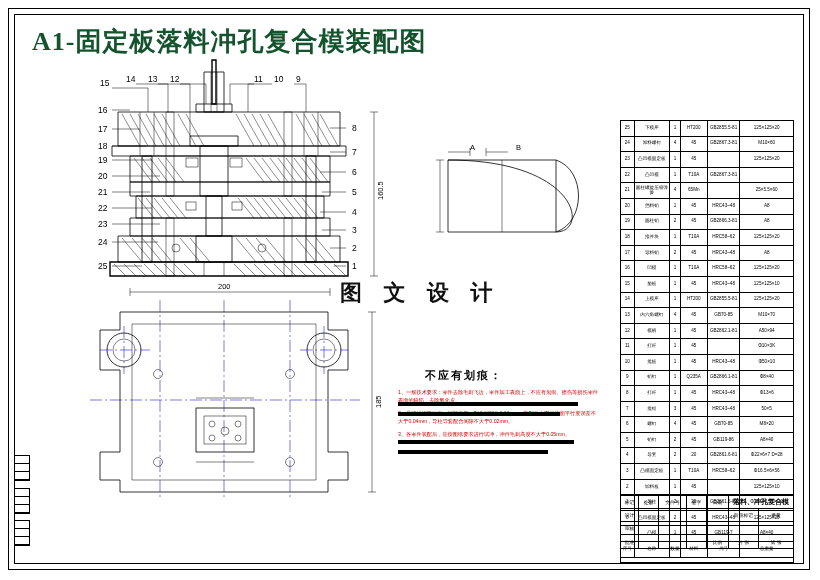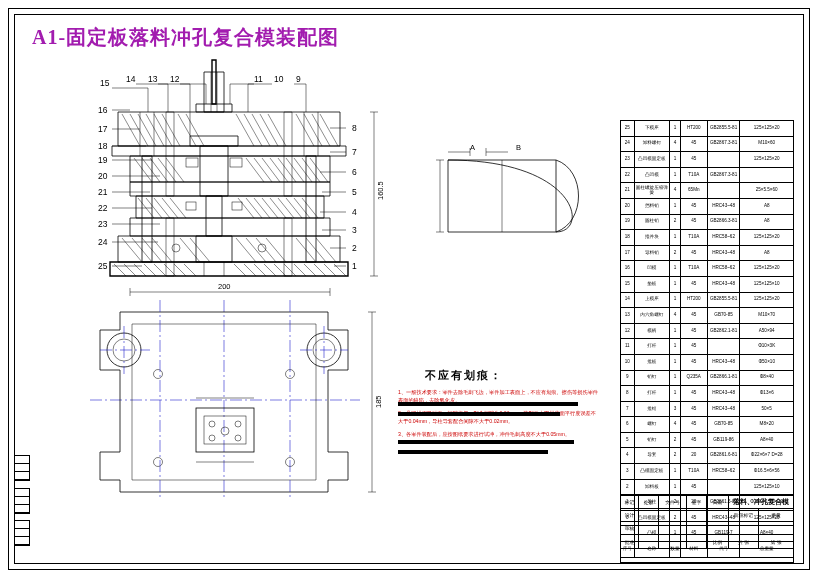--- a/index.html
+++ b/index.html
@@ -21,22 +21,22 @@
   }
   .border-inner{
     position:absolute;left:14px;top:14px;width:790px;height:550px;
     border:1px solid #000;
     box-sizing:border-box;
   }
   .title-main{
     position:absolute;left:32px;top:24px;
     font-family:"Liberation Serif", serif;
     font-weight:bold;
-    font-size:20px;
-    color:#a21caf;
+    font-size:26px;
+    color:#14532d;
     letter-spacing:1px;
     white-space:nowrap;
   }
   .watermark{
     position:absolute;left:340px;top:278px;
     font-family:"Liberation Serif", serif;
     font-size:22px;
     color:#111;
     letter-spacing:8px;
     font-weight:bold;
@@ -108,20 +108,21 @@
 </style>
 </head>
 <body>
 
 <div id="sheet">
 
   <div class="border-outer"></div>
   <div class="border-inner"></div>
 
   <div class="title-main">A1-固定板落料冲孔复合模装配图</div>
+  <div class="watermark">图 文 设 计</div>
 
   <div class="draw-area">
   <svg class="dw" viewBox="0 0 820 580" xmlns="http://www.w3.org/2000/svg">
 
     <g>
 
       <path class="ln" d="M118,112 L340,112 L340,146 L118,146 Z"></path>
       <path class="ln" d="M112,146 L346,146 L346,156 L112,156 Z"></path>
 
       <path class="ln" d="M130,156 L330,156 L330,182 L130,182 Z"></path>

